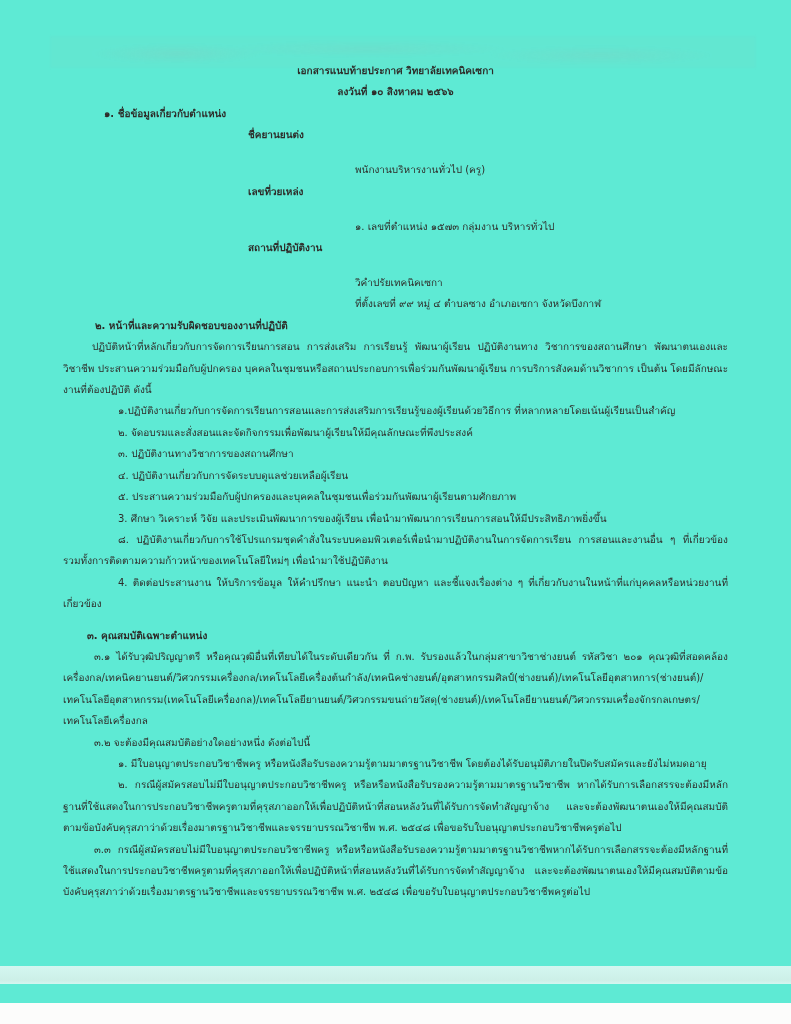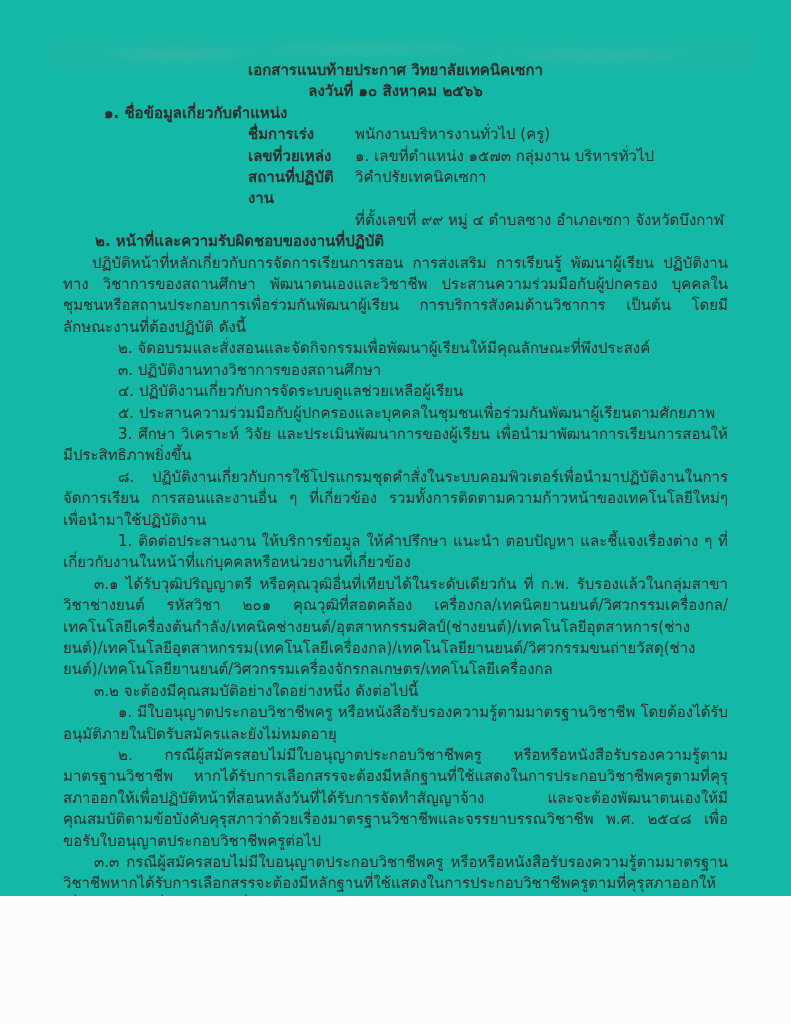--- a/index.html
+++ b/index.html
@@ -4,24 +4,24 @@
 <style>
   html,body{margin:0;padding:0;}
   body{
     width:791px;height:1024px;
     background:#fcfcfb;
     font-family:"DejaVu Sans","Liberation Sans",sans-serif;
     -webkit-font-smoothing:antialiased;
   }
   .paper{
     position:relative;
-    width:791px;height:896px;
-    background:#14b8a6;
+    width:791px;height:1003px;
+    background:#5eead4;
     color:#2e2c29;
-    font-size:15px;
+    font-size:10px;
     line-height:21.4px;
     overflow:hidden;
   }
   
   .artifact-top{
     position:absolute;left:50px;top:36px;width:706px;height:32px;
     background:
       radial-gradient(ellipse 120px 14px at 18% 55%, rgba(175,172,165,.14), transparent 70%),
       radial-gradient(ellipse 200px 12px at 45% 40%, rgba(175,172,165,.10), transparent 70%),
       radial-gradient(ellipse 160px 13px at 78% 60%, rgba(175,172,165,.12), transparent 70%),
@@ -39,65 +39,67 @@
     position:relative;
     padding:60px 63px 0 63px;
   }
   p{margin:0;}
   .center{text-align:center;font-weight:bold;}
   .h1{font-weight:bold;margin-left:41px;}
   .h2{font-weight:bold;margin-left:32px;}
   .h3{font-weight:bold;margin-left:24px;margin-top:10px;}
   .frow{display:flex;}
   .flabel{flex:0 0 107px;margin-left:185px;font-weight:bold;}
-  .fvalue{flex:1;}
+  .fvalue{flex:1;margin-top:35px;}
   .addr{margin-left:292px;}
   .para{text-align:justify;text-indent:29px;}
   .item{text-align:justify;text-indent:55px;}
   .q{text-align:justify;text-indent:31px;}
 </style>
 </head>
 <body>
 
 <div class="paper">
   <div class="artifact-top"></div>
   <div class="artifact-bottom"></div>
 
   <div class="content">
 
     <p class="center">เอกสารแนบท้ายประกาศ วิทยาลัยเทคนิคเซกา</p>
     <p class="center">ลงวันที่  ๑๐ สิงหาคม  ๒๕๖๖</p>
 
     <p class="h1">๑. ชื่อข้อมูลเกี่ยวกับตำแหน่ง</p>
 
     <div class="frow">
-      <span class="flabel">ชื่มการเร่ง</span>
+      <span class="flabel">ชื่คยานยนต่ง</span>
       <span class="fvalue">พนักงานบริหารงานทั่วไป (ครู)</span>
     </div>
     <div class="frow">
       <span class="flabel">เลขที่วยเหล่ง</span>
       <span class="fvalue">๑. เลขที่ตำแหน่ง ๑๕๗๓   กลุ่มงาน บริหารทั่วไป</span>
     </div>
     <div class="frow">
       <span class="flabel">สถานที่ปฏิบัติงาน</span>
       <span class="fvalue">วิคำปรัยเทคนิคเซกา</span>
     </div>
     <p class="addr">ที่ตั้งเลขที่ ๙๙  หมู่ ๔ ตำบลซาง อำเภอเซกา จังหวัดบึงกาฬ</p>
 
     <p class="h2">๒. หน้าที่และความรับผิดชอบของงานที่ปฏิบัติ</p>
     <p class="para">ปฏิบัติหน้าที่หลักเกี่ยวกับการจัดการเรียนการสอน การส่งเสริม การเรียนรู้ พัฒนาผู้เรียน ปฏิบัติงานทาง วิชาการของสถานศึกษา พัฒนาตนเองและวิชาชีพ ประสานความร่วมมือกับผู้ปกครอง บุคคลในชุมชนหรือสถานประกอบการเพื่อร่วมกันพัฒนาผู้เรียน การบริการสังคมด้านวิชาการ เป็นต้น  โดยมีลักษณะงานที่ต้องปฏิบัติ  ดังนี้</p>
 
+    <p class="item">๑.ปฏิบัติงานเกี่ยวกับการจัดการเรียนการสอนและการส่งเสริมการเรียนรู้ของผู้เรียนด้วยวิธีการ ที่หลากหลายโดยเน้นผู้เรียนเป็นสำคัญ</p>
     <p class="item">๒. จัดอบรมและสั่งสอนและจัดกิจกรรมเพื่อพัฒนาผู้เรียนให้มีคุณลักษณะที่พึงประสงค์</p>
     <p class="item">๓. ปฏิบัติงานทางวิชาการของสถานศึกษา</p>
     <p class="item">๔. ปฏิบัติงานเกี่ยวกับการจัดระบบดูแลช่วยเหลือผู้เรียน</p>
     <p class="item">๕. ประสานความร่วมมือกับผู้ปกครองและบุคคลในชุมชนเพื่อร่วมกันพัฒนาผู้เรียนตามศักยภาพ</p>
     <p class="item">3. ศึกษา วิเคราะห์ วิจัย และประเมินพัฒนาการของผู้เรียน  เพื่อนำมาพัฒนาการเรียนการสอนให้มีประสิทธิภาพยิ่งขึ้น</p>
     <p class="item">๘. ปฏิบัติงานเกี่ยวกับการใช้โปรแกรมชุดคำสั่งในระบบคอมพิวเตอร์เพื่อนำมาปฏิบัติงานในการจัดการเรียน  การสอนและงานอื่น ๆ ที่เกี่ยวข้อง รวมทั้งการติดตามความก้าวหน้าของเทคโนโลยีใหม่ๆ เพื่อนำมาใช้ปฏิบัติงาน</p>
-    <p class="item">1. ติดต่อประสานงาน ให้บริการข้อมูล ให้คำปรึกษา แนะนำ ตอบปัญหา และชี้แจงเรื่องต่าง ๆ ที่เกี่ยวกับงานในหน้าที่แก่บุคคลหรือหน่วยงานที่เกี่ยวข้อง</p>
+    <p class="item">4. ติดต่อประสานงาน ให้บริการข้อมูล ให้คำปรึกษา แนะนำ ตอบปัญหา และชี้แจงเรื่องต่าง ๆ ที่เกี่ยวกับงานในหน้าที่แก่บุคคลหรือหน่วยงานที่เกี่ยวข้อง</p>
 
+    <p class="h3">๓. คุณสมบัติเฉพาะตำแหน่ง</p>
     <p class="q">๓.๑ ได้รับวุฒิปริญญาตรี หรือคุณวุฒิอื่นที่เทียบได้ในระดับเดียวกัน ที่ ก.พ. รับรองแล้วในกลุ่มสาขาวิชาช่างยนต์  รหัสวิชา ๒๐๑  คุณวุฒิที่สอดคล้อง  เครื่องกล/เทคนิคยานยนต์/วิศวกรรมเครื่องกล/เทคโนโลยีเครื่องต้นกำลัง/เทคนิคช่างยนต์/อุตสาหกรรมศิลป์(ช่างยนต์)/เทคโนโลยีอุตสาหการ(ช่างยนต์)/เทคโนโลยีอุตสาหกรรม(เทคโนโลยีเครื่องกล)/เทคโนโลยียานยนต์/วิศวกรรมขนถ่ายวัสดุ(ช่างยนต์)/เทคโนโลยียานยนต์/วิศวกรรมเครื่องจักรกลเกษตร/เทคโนโลยีเครื่องกล</p>
     <p class="q">๓.๒ จะต้องมีคุณสมบัติอย่างใดอย่างหนึ่ง ดังต่อไปนี้</p>
     <p class="item">๑. มีใบอนุญาตประกอบวิชาชีพครู หรือหนังสือรับรองความรู้ตามมาตรฐานวิชาชีพ โดยต้องได้รับอนุมัติภายในปิดรับสมัครและยังไม่หมดอายุ</p>
     <p class="item">๒. กรณีผู้สมัครสอบไม่มีใบอนุญาตประกอบวิชาชีพครู หรือหรือหนังสือรับรองความรู้ตามมาตรฐานวิชาชีพ หากได้รับการเลือกสรรจะต้องมีหลักฐานที่ใช้แสดงในการประกอบวิชาชีพครูตามที่คุรุสภาออกให้เพื่อปฏิบัติหน้าที่สอนหลังวันที่ได้รับการจัดทำสัญญาจ้าง และจะต้องพัฒนาตนเองให้มีคุณสมบัติตามข้อบังคับคุรุสภาว่าด้วยเรื่องมาตรฐานวิชาชีพและจรรยาบรรณวิชาชีพ พ.ศ. ๒๕๔๘ เพื่อขอรับใบอนุญาตประกอบวิชาชีพครูต่อไป</p>
     <p class="q">๓.๓ กรณีผู้สมัครสอบไม่มีใบอนุญาตประกอบวิชาชีพครู หรือหรือหนังสือรับรองความรู้ตามมาตรฐานวิชาชีพหากได้รับการเลือกสรรจะต้องมีหลักฐานที่ใช้แสดงในการประกอบวิชาชีพครูตามที่คุรุสภาออกให้เพื่อปฏิบัติหน้าที่สอนหลังวันที่ได้รับการจัดทำสัญญาจ้าง และจะต้องพัฒนาตนเองให้มีคุณสมบัติตามข้อบังคับคุรุสภาว่าด้วยเรื่องมาตรฐานวิชาชีพและจรรยาบรรณวิชาชีพ พ.ศ. ๒๕๔๘ เพื่อขอรับใบอนุญาตประกอบวิชาชีพครูต่อไป</p>
 
   </div>
 </div>
 
 </body></html>

